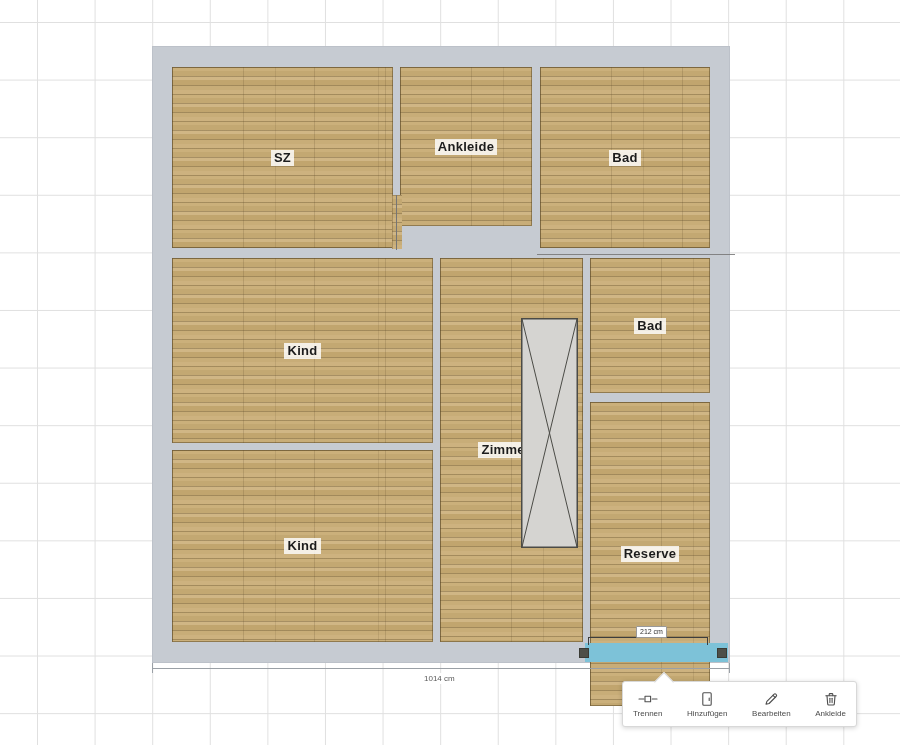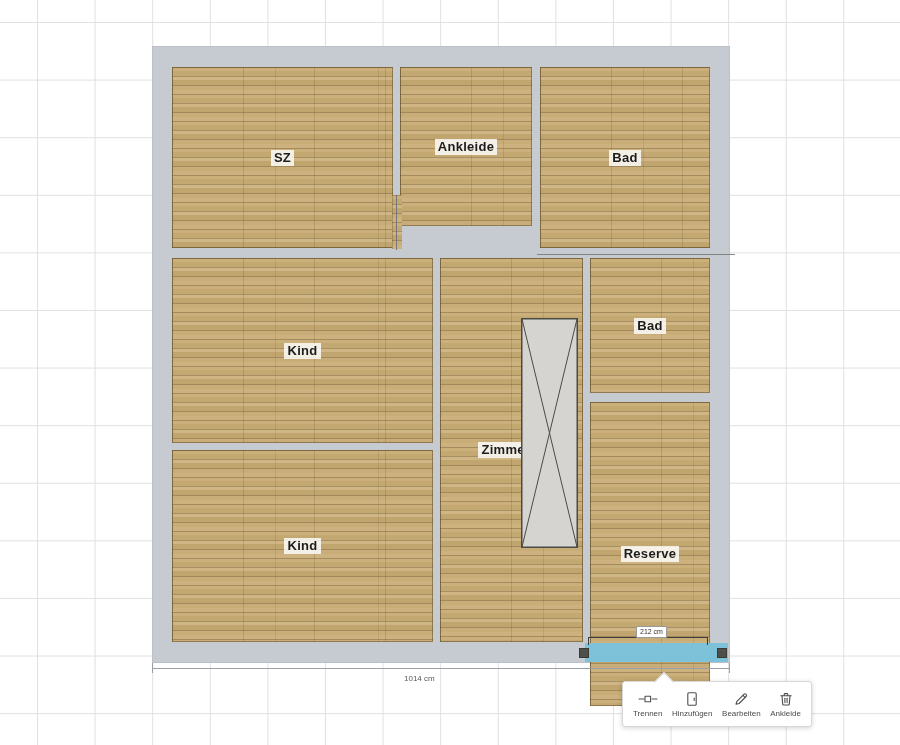--- a/index.html
+++ b/index.html
@@ -69,26 +69,26 @@
   .len-label{
     position:absolute; left:636px; top:626px; z-index:6;
     background:#fff; border:1px solid #999; border-radius:1px;
     font-size:7px; color:#333; padding:1px 3px; line-height:8px;
   }
   
   .dim-line{position:absolute; left:152px; top:668px; width:578px; height:1px; background:#9aa0a6; z-index:1;}
   .dim-tick{position:absolute; top:663px; width:1px; height:10px; background:#9aa0a6; z-index:1;}
   .dim-tick.t-l{left:152px;} .dim-tick.t-r{left:729px;}
   .dim-label{
-    position:absolute; left:400px; top:673px; z-index:2;
+    position:absolute; left:420px; top:673px; z-index:2;
     font-size:8px; color:#5a5a5a; background:#fff; padding:0 4px; line-height:11px;
   }
   
   .popup{
-    position:absolute; left:622px; top:681px; width:190px; height:46px;
+    position:absolute; left:622px; top:681px; width:235px; height:46px;
     background:#fff; border:1px solid #d8d8d8; border-radius:3px;
     box-shadow:0 1px 5px rgba(0,0,0,0.18); z-index:10;
     display:flex; align-items:center; justify-content:space-between;
     padding:0 10px; box-sizing:border-box;
   }
   .popup-caret{
     position:absolute; left:34px; top:-7px; width:13px; height:13px;
     background:#fff; transform:rotate(45deg);
     border-left:1px solid #d8d8d8; border-top:1px solid #d8d8d8;
     z-index:0;

